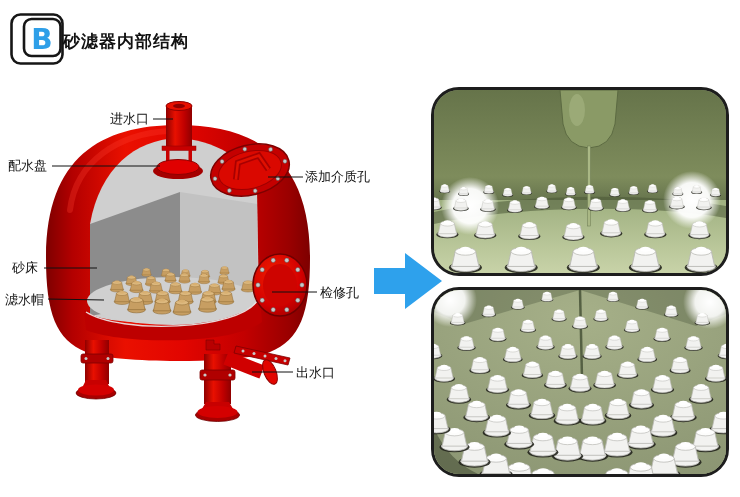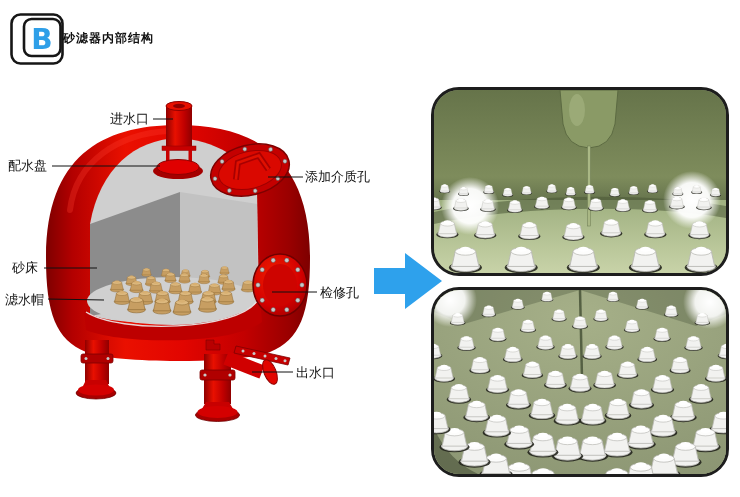--- a/index.html
+++ b/index.html
@@ -1,19 +1,19 @@
 <!DOCTYPE html>
 <html><head>
 <meta charset="utf-8">
 <style>
   html,body{margin:0;padding:0;background:#fff;}
   .page{position:relative;width:740px;height:497px;background:#ffffff;overflow:hidden;
         font-family:"DejaVu Sans","Liberation Sans",sans-serif;}
   .key-icon{position:absolute;left:10px;top:13px;width:54px;height:52px;}
-  .page-title{position:absolute;left:63px;top:30px;margin:0;font-size:12px;font-weight:bold;
+  .page-title{position:absolute;left:63px;top:30px;margin:0;font-size:17px;font-weight:bold;
               color:#111;letter-spacing:1px;font-family:"DejaVu Sans","Liberation Sans",sans-serif;}
   .diagram{position:absolute;left:0;top:88px;width:430px;height:350px;}
   .diagram text{font-family:"DejaVu Serif","Liberation Serif",serif;font-size:13px;fill:#111;}
   .arrow-box{position:absolute;left:372px;top:249px;width:72px;height:64px;}
   .photo{position:absolute;border:3px solid #1d1d1d;border-radius:28px;overflow:hidden;background:#8a9470;}
   .photo svg{display:block;}
   .photo-top{left:431px;top:87px;width:292px;height:183px;}
   .photo-bottom{left:431px;top:287px;width:292px;height:184px;}
 </style>
 </head>

